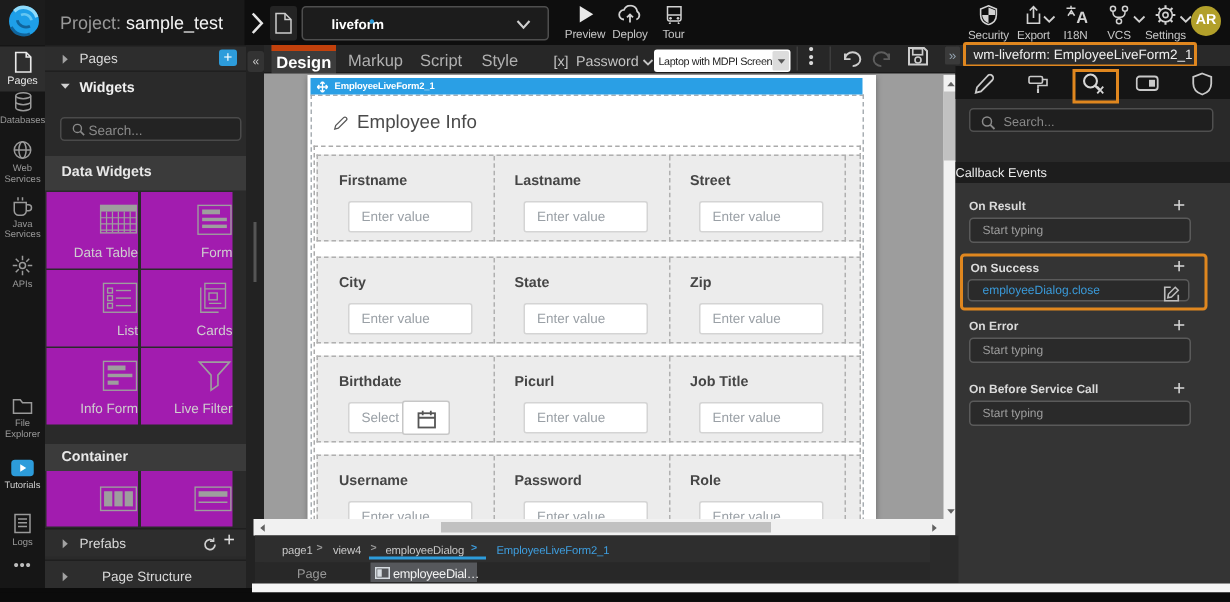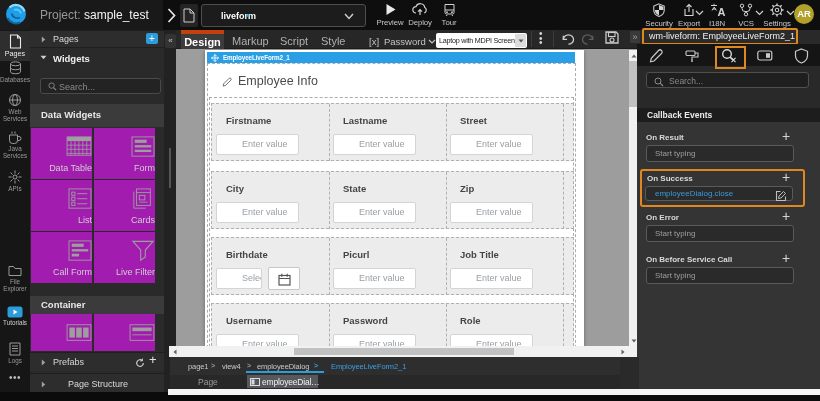--- a/index.html
+++ b/index.html
@@ -6,21 +6,21 @@
 #app{position:relative;width:820px;height:401px;background:#262626;overflow:hidden}
 .a{position:absolute}
 .nav{position:absolute;left:0;width:30px;text-align:center;color:#9a9a9a;font-size:6.3px;line-height:7.2px}
 .wcard{position:absolute;width:61px;height:51px;background:#a21caf;text-align:right}
 .wlbl{position:absolute;bottom:6px;width:100%;font-size:9px;color:#cfcfcf}
 .band{position:absolute;left:30px;width:134px;background:#3b3b3b;color:#e8e8e8;font-size:9.5px;font-weight:bold;padding-left:11px}
 .prow{position:absolute;left:30px;width:134px;background:#2d2d2d;color:#d9d9d9;font-size:9px;border-top:1px solid #1f1f1f}
 .frow{position:absolute;left:35px;width:363px;height:58px;background:#ececec;border:1px dashed #b0b0b0}
 .fcell{position:absolute;top:0;height:57px;width:118px;border-right:1px dashed #b0b0b0}
 .flabel{position:absolute;left:14px;top:11px;font-size:9.5px;font-weight:bold;color:#454545}
-.finput{position:absolute;left:4px;top:30px;width:83px;height:21px;background:#fff;border:1px solid #d4d4d4;border-radius:2px;font-size:9px;color:#9aa0a6;line-height:19px;padding-left:25px;white-space:nowrap;overflow:hidden}
+.finput{position:absolute;left:20px;top:30px;width:83px;height:21px;background:#fff;border:1px solid #d4d4d4;border-radius:2px;font-size:9px;color:#9aa0a6;line-height:19px;padding-left:8px;white-space:nowrap;overflow:hidden}
 .evlbl{position:absolute;font-size:8px;font-weight:bold;color:#dadada}
 .evplus{position:absolute;left:782px;font-size:14px;font-weight:400;color:#d5d5d5}
 .evinput{position:absolute;left:646px;width:148px;height:17px;background:#2a2a2a;border:1px solid #5a5a5a;border-radius:3px;font-size:8px;color:#9e9e9e;line-height:15px;padding-left:8px}
 .tbico{position:absolute;top:3px;text-align:center;color:#c6c6c6;font-size:7.8px;letter-spacing:-0.1px}
 </style></head>
 <body>
 <div id="app">
 
 <div class="a" style="left:0;top:0;width:820px;height:30px;background:#0e0e0e"></div>
     <div class="a" style="left:0;top:0;width:163px;height:30px;background:#191919"></div>
@@ -246,21 +246,21 @@
       </svg>
  <div class="wlbl">Cards</div>
 </div>
 <div class="wcard" style="left:31px;top:232px">
  <svg width="24" height="22" style="margin-top:8px" viewBox="0 0 26 24">
         <rect x="1" y="1" width="24" height="21" stroke="#9e9e9e" fill="none"></rect>
         <rect x="4" y="4" width="13" height="3.5" fill="#9e9e9e"></rect>
         <rect x="4" y="10" width="18" height="2.5" fill="#9e9e9e"></rect>
         <rect x="4" y="15" width="8" height="3" fill="#9e9e9e"></rect>
       </svg>
- <div class="wlbl">Call Form</div>
+ <div class="wlbl">Info Form</div>
 </div>
 <div class="wcard" style="left:94px;top:232px">
  <svg width="24" height="22" style="margin-top:8px" viewBox="0 0 26 24">
         <path d="M2 1.5 h22 L15.5 11 v7.5 L10.5 22 v-11 Z" stroke="#9e9e9e" stroke-width="1.2" fill="none"></path>
       </svg>
  <div class="wlbl">Live Filter</div>
 </div>
 <div class="band" style="top:296px;height:18px;line-height:18px">Container</div>
 <div class="wcard" style="left:31px;top:314px;height:37px">
  <svg width="26" height="22" style="margin-top:8px" viewBox="0 0 28 24">
@@ -480,21 +480,21 @@
       <path d="M7.5 1 L13.5 3.3 V7.6 C13.5 11.5 11 13.8 7.5 15 C4 13.8 1.5 11.5 1.5 7.6 V3.3 Z" stroke="#c9c9c9" stroke-width="1.2" fill="none"></path>
     </svg>
 <div class="a" style="left:715px;top:46px;width:31px;height:23px;border:2px solid #e0871f"></div>
 <div class="a" style="left:646px;top:72px;width:163px;height:16px;background:#1f1f1f;border:1px solid #4f4f4f;border-radius:3px">
  <svg style="position:absolute;left:7px;top:4px" width="10" height="10" viewBox="0 0 10 10">
         <circle cx="4" cy="4" r="3" stroke="#8a8a8a" fill="none"></circle>
         <path d="M6.2 6.2 L9 9" stroke="#8a8a8a" stroke-width="1.2"></path>
       </svg>
  <span style="position:absolute;left:22px;top:3px;font-size:8.5px;color:#8a8a8a">Search...</span>
 </div>
-<div class="a" style="left:637px;top:108px;width:183px;height:14px;background:#1d1d1d;color:#ececec;font-size:8.5px;font-weight:bold;line-height:14px;padding-left:10px">Callback Events</div>
+<div class="a" style="left:637px;top:108px;width:183px;height:14px;background:#1d1d1d;color:#ececec;font-size:8.5px;font-weight:normal;line-height:14px;">Callback Events</div>
 <div class="evlbl" style="left:646px;top:133px">On Result</div>
 <div class="evplus" style="top:128px">+</div>
 <div class="evinput" style="top:145px">Start typing</div>
 <div class="a" style="left:640px;top:169px;width:165px;height:38px;border:2px solid #e0871f;border-radius:3px"></div>
 <div class="evlbl" style="left:647px;top:174px">On Success</div>
 <div class="evplus" style="top:169px">+</div>
 <div class="evinput" style="left:645px;top:186px;width:148px;color:#3a9ad9;padding-left:9px;font-size:8px;line-height:14px;height:15px;background:#2a2a2a">employeeDialog.close
  <svg style="position:absolute;right:5px;top:2.5px" width="12" height="12" viewBox="0 0 12 12">
         <path d="M10.5 6.5 v4 h-9 v-9 h4" stroke="#bdbdbd" stroke-width="1.1" fill="none"></path>
         <path d="M8.5 1.5 l2 2 L6 8 l-2.5 0.5 L4 6 Z" stroke="#bdbdbd" stroke-width="1" fill="none"></path>

